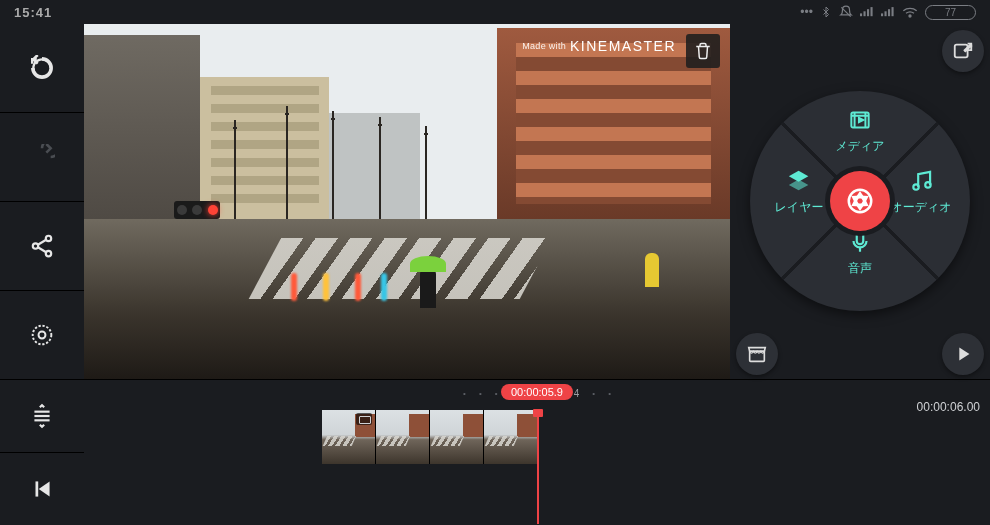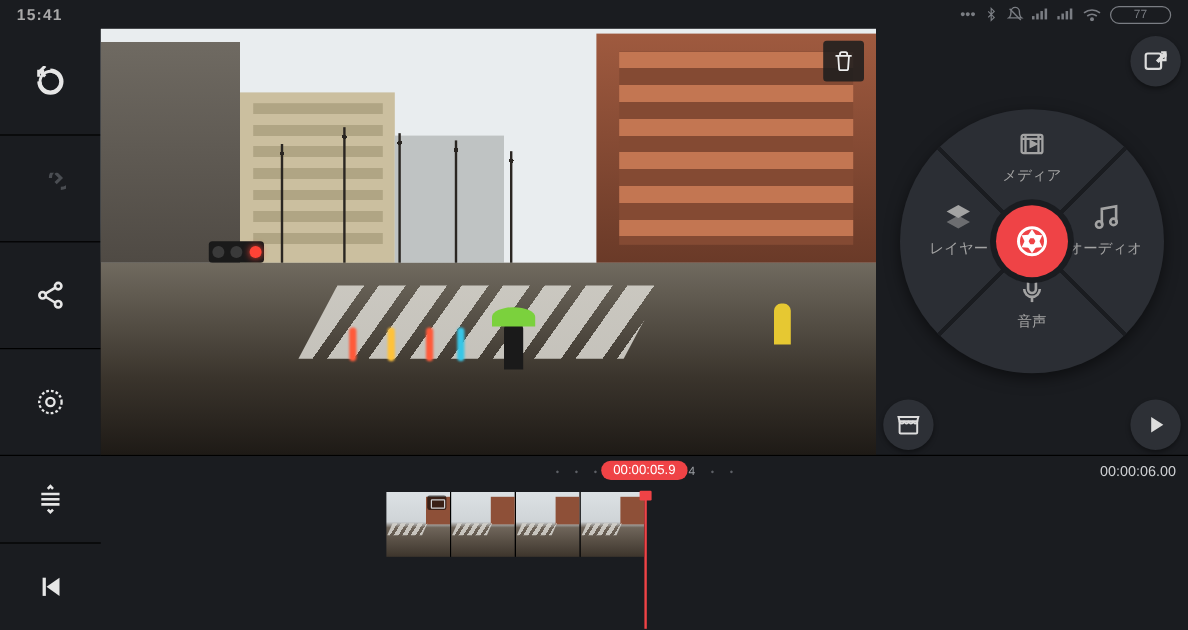--- a/index.html
+++ b/index.html
@@ -161,21 +161,21 @@
     position:absolute;
     left:50%;top:50%;transform:translate(-50%,-50%);
     width:220px;height:220px;border-radius:50%;
     background:#2b2e34;
     box-shadow:0 4px 12px rgba(0,0,0,.5);
   }
   .wheel .seg{
     position:absolute;left:0;top:0;width:100%;height:100%;
     display:flex;flex-direction:column;align-items:center;justify-content:flex-start;
     padding-top:16px;
-    color:#a3a3a3;font-size:12px;gap:5px;cursor:pointer;
+    color:#5eead4;font-size:12px;gap:5px;cursor:pointer;
   }
   .wheel .seg svg{width:26px;height:26px;}
   .seg-right{transform:rotate(90deg);} .seg-right>*{transform:rotate(-90deg);}
   .seg-bottom{transform:rotate(180deg);} .seg-bottom>*{transform:rotate(-180deg);}
   .seg-left{transform:rotate(270deg);} .seg-left>*{transform:rotate(-270deg);}
   .seg .segcol{display:flex;flex-direction:column;align-items:center;gap:5px;height:66px;justify-content:flex-start;}
   .wheel::before{
     content:"";position:absolute;inset:0;border-radius:50%;
     background:
       linear-gradient(45deg,transparent 49.4%,#1a1c20 49.4%,#1a1c20 50.6%,transparent 50.6%),
@@ -214,21 +214,21 @@
   .dots{
     height:26px;display:flex;align-items:center;justify-content:center;gap:13px;
     color:#5d6066;font-size:8px;
   }
   .dots .frame-indicator{color:#9a9da2;font-size:10px;}
   .time-badge{
     position:absolute;left:50%;top:4px;transform:translateX(-50%);
     background:#ef4346;color:#fff;font-size:11px;padding:2px 10px;border-radius:10px;
   }
   .duration{
-    position:absolute;right:10px;top:6px;color:#cfd1d4;font-size:12px;
+    position:absolute;right:10px;top:20px;color:#cfd1d4;font-size:12px;
   }
   .track{
     position:absolute;left:0;right:0;top:30px;height:54px;
   }
   .clips{
     position:absolute;right:50%;top:0;height:54px;display:flex;
     margin-right:-1px;
   }
   .clip{
     width:54px;height:54px;position:relative;overflow:hidden;
@@ -350,20 +350,24 @@
           <span class="red"></span>
         </div>
       <div class="road"></div>
       <div class="rl rl1"></div>
         <div class="rl rl2"></div>
         <div class="rl rl3"></div>
         <div class="rl rl4"></div>
       <div class="ped"></div>
       <div class="yel"></div>
 
+      <div class="watermark">
+        <span class="small">Made with</span>
+        <span>KINEMASTER</span>
+      </div>
       <div class="trash">
         <svg width="18" height="18" viewBox="0 0 24 24" fill="none" stroke="currentColor" stroke-width="2">
             <polyline points="3 6 5 6 21 6"></polyline>
             <path d="M8 6V4a2 2 0 012-2h4a2 2 0 012 2v2"></path>
             <path d="M6 6l1 14a2 2 0 002 2h6a2 2 0 002-2l1-14"></path>
           </svg>
       </div>
     </div>
   </div>
 

